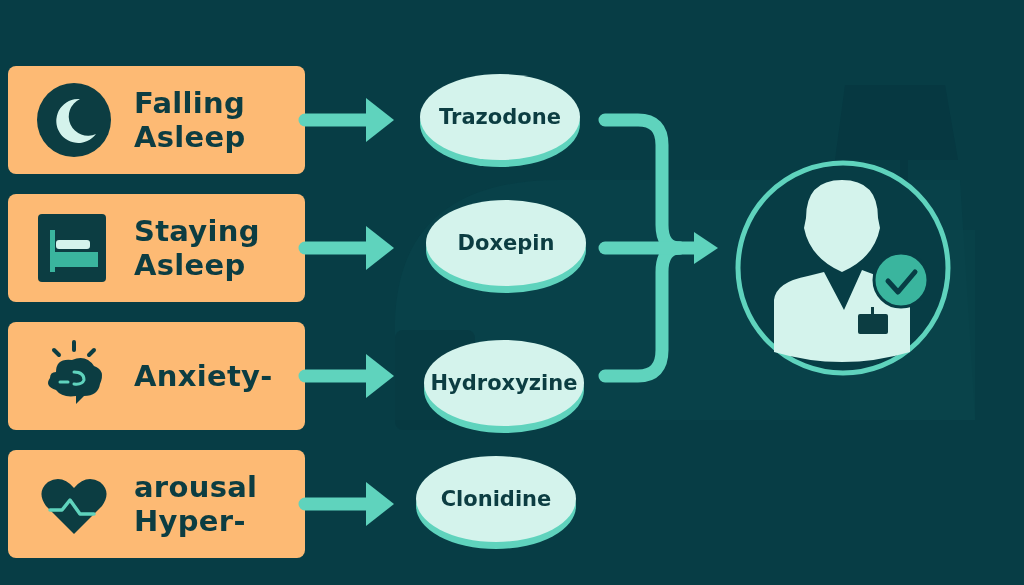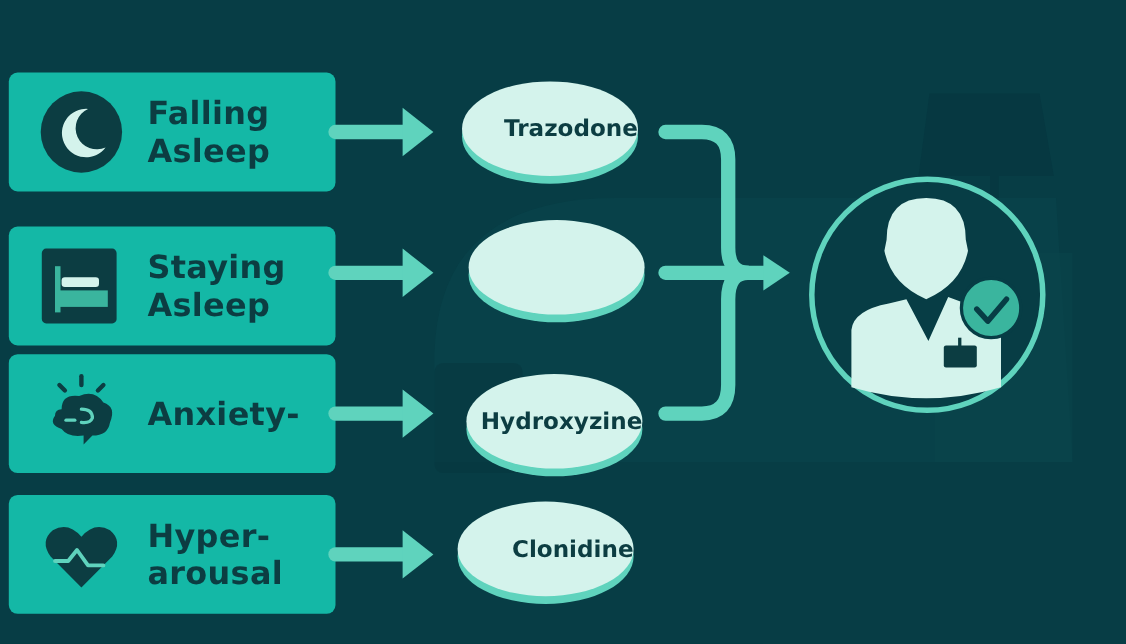--- a/index.html
+++ b/index.html
@@ -1,22 +1,22 @@
 <!DOCTYPE html>
 <html><head>
 <meta charset="utf-8">
 <style>
   html, body { margin:0; padding:0; }
   body { width:1024px; height:585px; overflow:hidden; background:#073d45; position:relative; font-family:"DejaVu Sans", sans-serif; }
   .bg-layer { position:absolute; inset:0; }
-  .card { position:absolute; left:8px; width:297px; height:108px; background:#14b8a6; border-radius:8px; display:flex; align-items:center; }
+  .card { position:absolute; left:8px; width:297px; height:108px; background:#fdba74; border-radius:8px; display:flex; align-items:center; }
   .card .icon { width:76px; height:76px; margin-left:28px; display:flex; align-items:center; justify-content:center; }
   .card .label { margin-left:22px; font-weight:bold; font-size:29px; line-height:34px; color:#0c3d42; letter-spacing:0.3px; }
   .card .label span { display:block; }
-  .pill { position:absolute; width:160px; height:86px; border-radius:50%; background:#d4f3ec; box-shadow:0 7px 0 #5fd3bd; display:flex; flex-direction:column; align-items:flex-end; justify-content:center; color:#0c3d42; font-weight:bold; font-size:21px; line-height:26px; text-align:center; }
+  .pill { position:absolute; width:160px; height:86px; border-radius:50%; background:#d4f3ec; box-shadow:0 7px 0 #5fd3bd; display:flex; flex-direction:column; align-items:center; justify-content:center; color:#0c3d42; font-weight:bold; font-size:21px; line-height:26px; text-align:center; }
   .pill span { display:block; }
   svg.overlay { position:absolute; left:0; top:0; }
 </style>
 </head>
 <body>
 
 <svg class="bg-layer" width="1024" height="585" viewBox="0 0 1024 585">
   <rect x="0" y="0" width="1024" height="585" fill="#073d45"></rect>
   <path d="M845 85 L945 85 L958 160 L835 160 Z" fill="#063841"></path>
   <rect x="900" y="160" width="8" height="80" fill="#063841"></rect>
@@ -31,21 +31,21 @@
         <circle cx="38" cy="38" r="37" fill="#0c3d42"></circle>
         <path d="M44 17 A22 22 0 1 0 60 52 A18 18 0 0 1 44 17 Z" fill="#d4f3ec"></path>
       </svg>
   </div>
   <div class="label">
       <span>Falling</span>
       <span>Asleep</span>
     </div>
 </div>
 
-<div class="card" style="top:206px;">
+<div class="card" style="top:194px;">
   <div class="icon">
     <svg width="76" height="76" viewBox="0 0 76 76">
         <rect x="2" y="4" width="68" height="68" rx="4" fill="#0c3d42"></rect>
         <rect x="14" y="20" width="5" height="42" fill="#3ab59e"></rect>
         <rect x="20" y="30" width="34" height="9" rx="3" fill="#d4f3ec"></rect>
         <rect x="16" y="42" width="46" height="15" fill="#3ab59e"></rect>
       </svg>
   </div>
   <div class="label">
       <span>Staying</span>
@@ -74,22 +74,22 @@
 </div>
 
 <div class="card" style="top:450px;">
   <div class="icon">
     <svg width="76" height="76" viewBox="0 0 76 76">
         <path d="M38 68 L10 40 Q0 26 12 16 Q26 8 38 22 Q50 8 64 16 Q76 26 66 40 Z" fill="#0c3d42"></path>
         <polyline points="14,44 26,44 34,34 44,48 58,48" fill="none" stroke="#5fd3bd" stroke-width="3.5" stroke-linecap="round" stroke-linejoin="round"></polyline>
       </svg>
   </div>
   <div class="label">
+      <span>arousal</span>
       <span>Hyper-</span>
-      <span>arousal</span>
     </div>
 </div>
 
 <svg class="overlay" width="1024" height="585" viewBox="0 0 1024 585">
   <g stroke="#5fd3bd" stroke-width="13" stroke-linecap="round" fill="none">
     <line x1="305" y1="120" x2="380" y2="120"></line>
     <line x1="305" y1="248" x2="380" y2="248"></line>
     <line x1="305" y1="376" x2="380" y2="376"></line>
     <line x1="305" y1="504" x2="380" y2="504"></line>
     <path d="M605 120 L638 120 Q662 120 662 145 L662 225 Q662 248 680 248"></path>
@@ -102,20 +102,21 @@
     <polygon points="366,354 394,376 366,398"></polygon>
     <polygon points="366,482 394,504 366,526"></polygon>
     <polygon points="694,232 718,248 694,264"></polygon>
   </g>
 </svg>
 
 <div class="pill" style="left:420px; top:74px;">
     <span>Trazodone</span>
   </div>
 <div class="pill" style="left:426px; top:200px;">
+    <span>Doxepin</span>
   </div>
 <div class="pill" style="left:424px; top:340px;">
     <span>Hydroxyzine</span>
   </div>
 <div class="pill" style="left:416px; top:456px;">
     <span>Clonidine</span>
   </div>
 
 <svg class="overlay" width="1024" height="585" viewBox="0 0 1024 585">
   <circle cx="843" cy="268" r="105" fill="#073d45" stroke="#5fd3bd" stroke-width="5"></circle>

